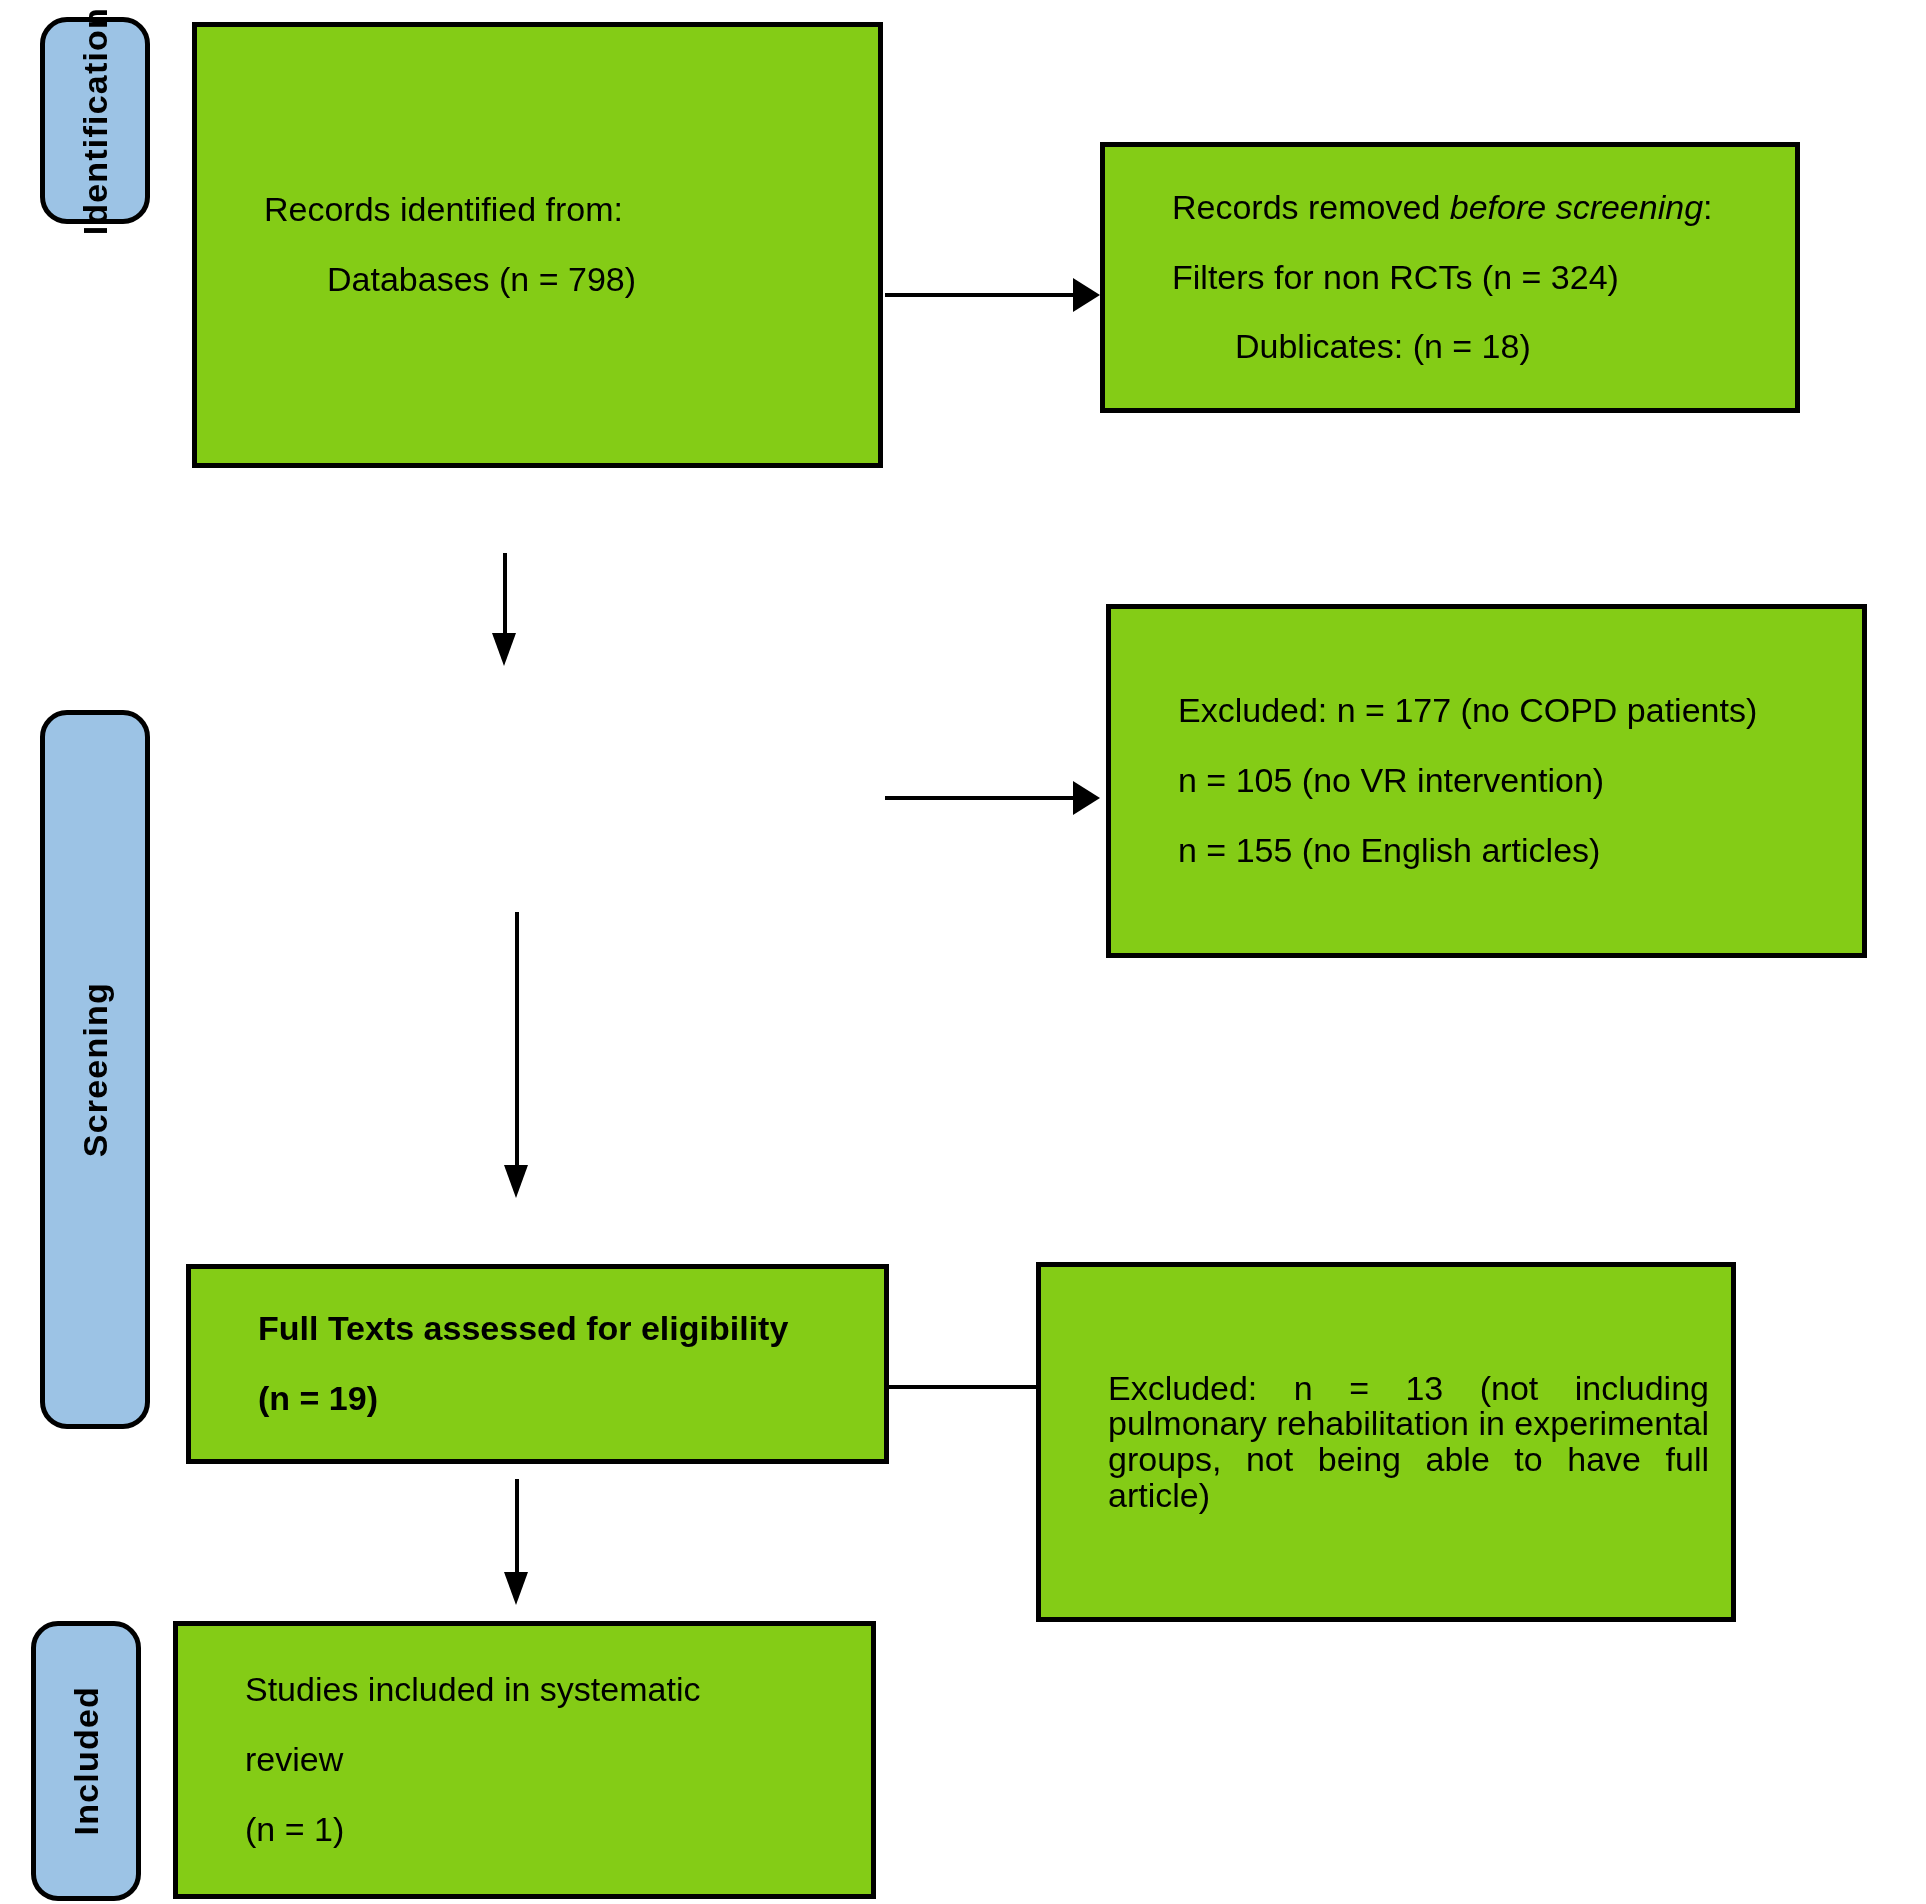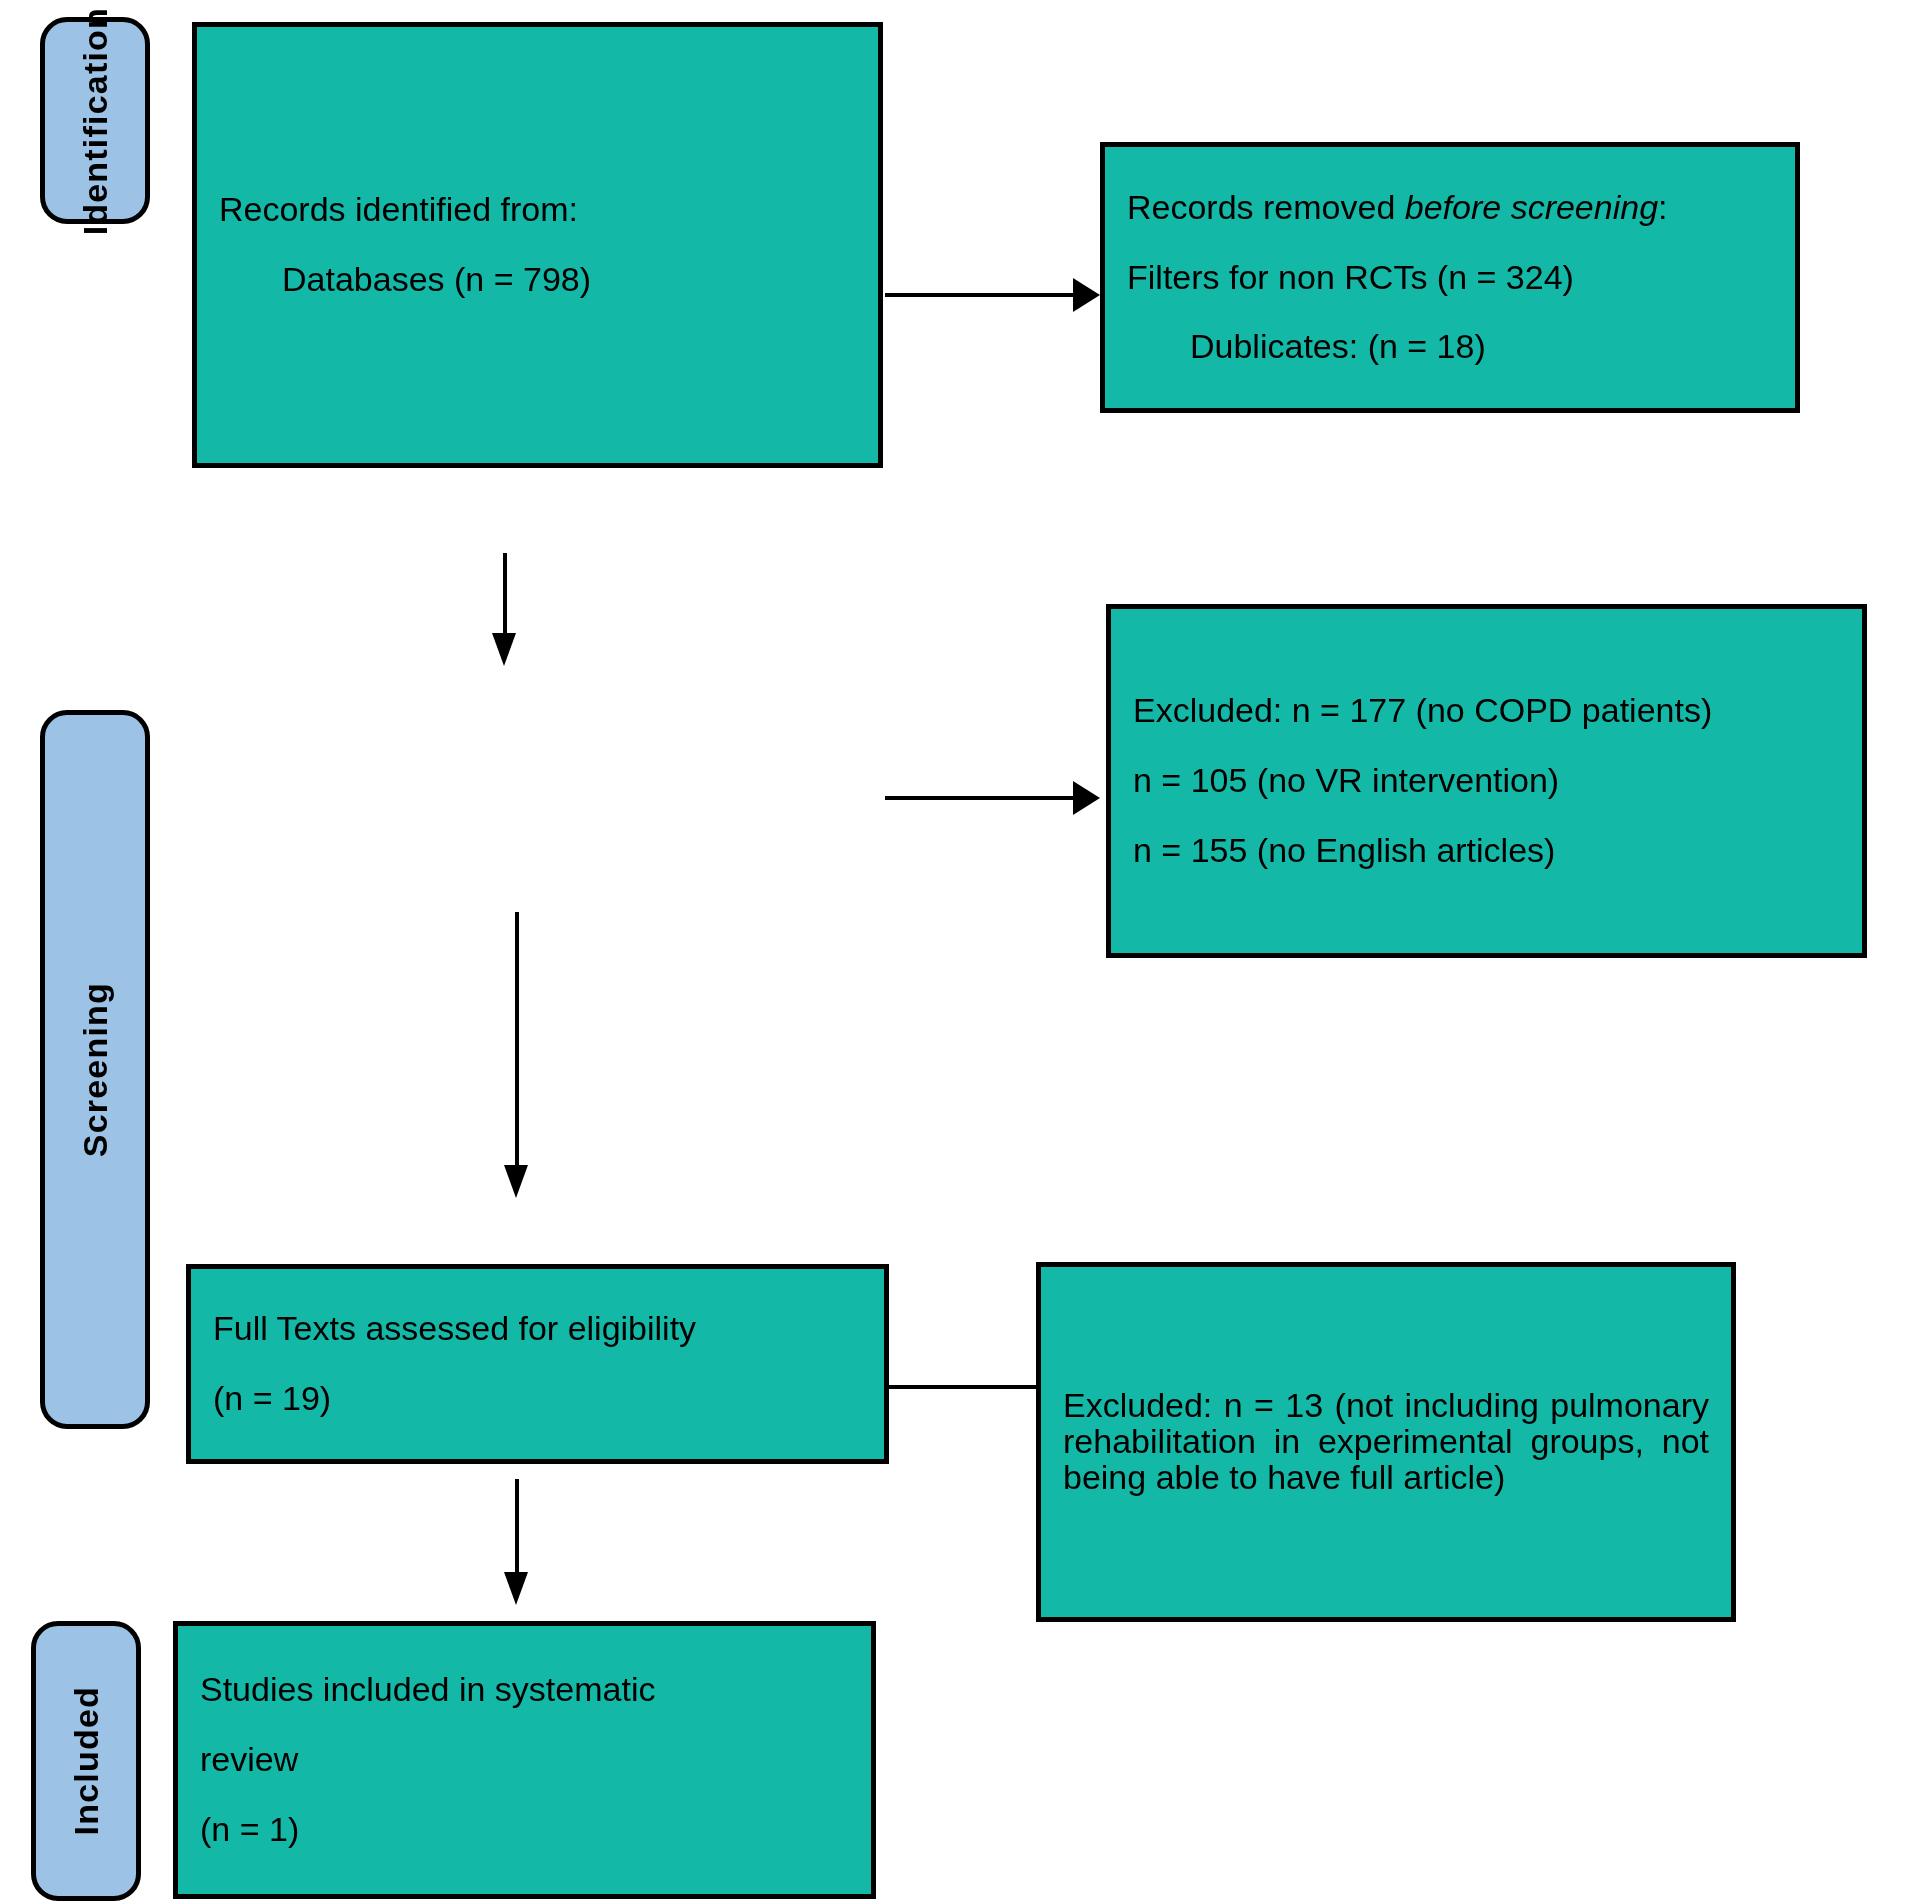--- a/index.html
+++ b/index.html
@@ -38,26 +38,27 @@
     font-size: 34px;
     letter-spacing: 1.2px;
     color: #000000;
     white-space: nowrap;
     line-height: 1;
   }
 
   
   .box {
     position: absolute;
-    background: #14b8a6;
+    background: #84cc16;
     border: 5.2px solid #000000;
     box-sizing: border-box;
     display: flex;
     flex-direction: column;
     justify-content: center;
+    padding-left: 45px;
   }
   .box .lines {
     padding: 0 22px;
     width: 100%;
     box-sizing: border-box;
   }
   .box p {
     margin: 0 0 0 0;
     color: #000000;
     font-size: 34px;
@@ -150,21 +151,21 @@
     <div class="lines">
       <p class="ln-serif">Excluded: n = 177 (no COPD patients)</p>
       <p class="ln-serif">n = 105 (no VR intervention)</p>
       <p>n = 155 (no English articles)</p>
     </div>
   </div>
 
   <div class="v-line" style="left:515px; top:912px; height:270px;"></div>
   <div class="arrow-down slim" style="left:504px; top:1165px;"></div>
 
-  <div class="box" style="left:186px; top:1264px; width:703px; height:200px;">
+  <div class="box" style="left:186px; top:1264px; width:703px; height:200px;font-weight:bold;">
     <div class="lines">
       <p>Full Texts assessed for eligibility</p>
       <p>(n = 19)</p>
     </div>
   </div>
 
   <div class="h-line" style="left:889px; top:1385px; width:195px;"></div>
   <div class="arrow-right" style="left:1072px; top:1369px;"></div>
 
   <div class="box" style="left:1036px; top:1262px; width:700px; height:360px;">

